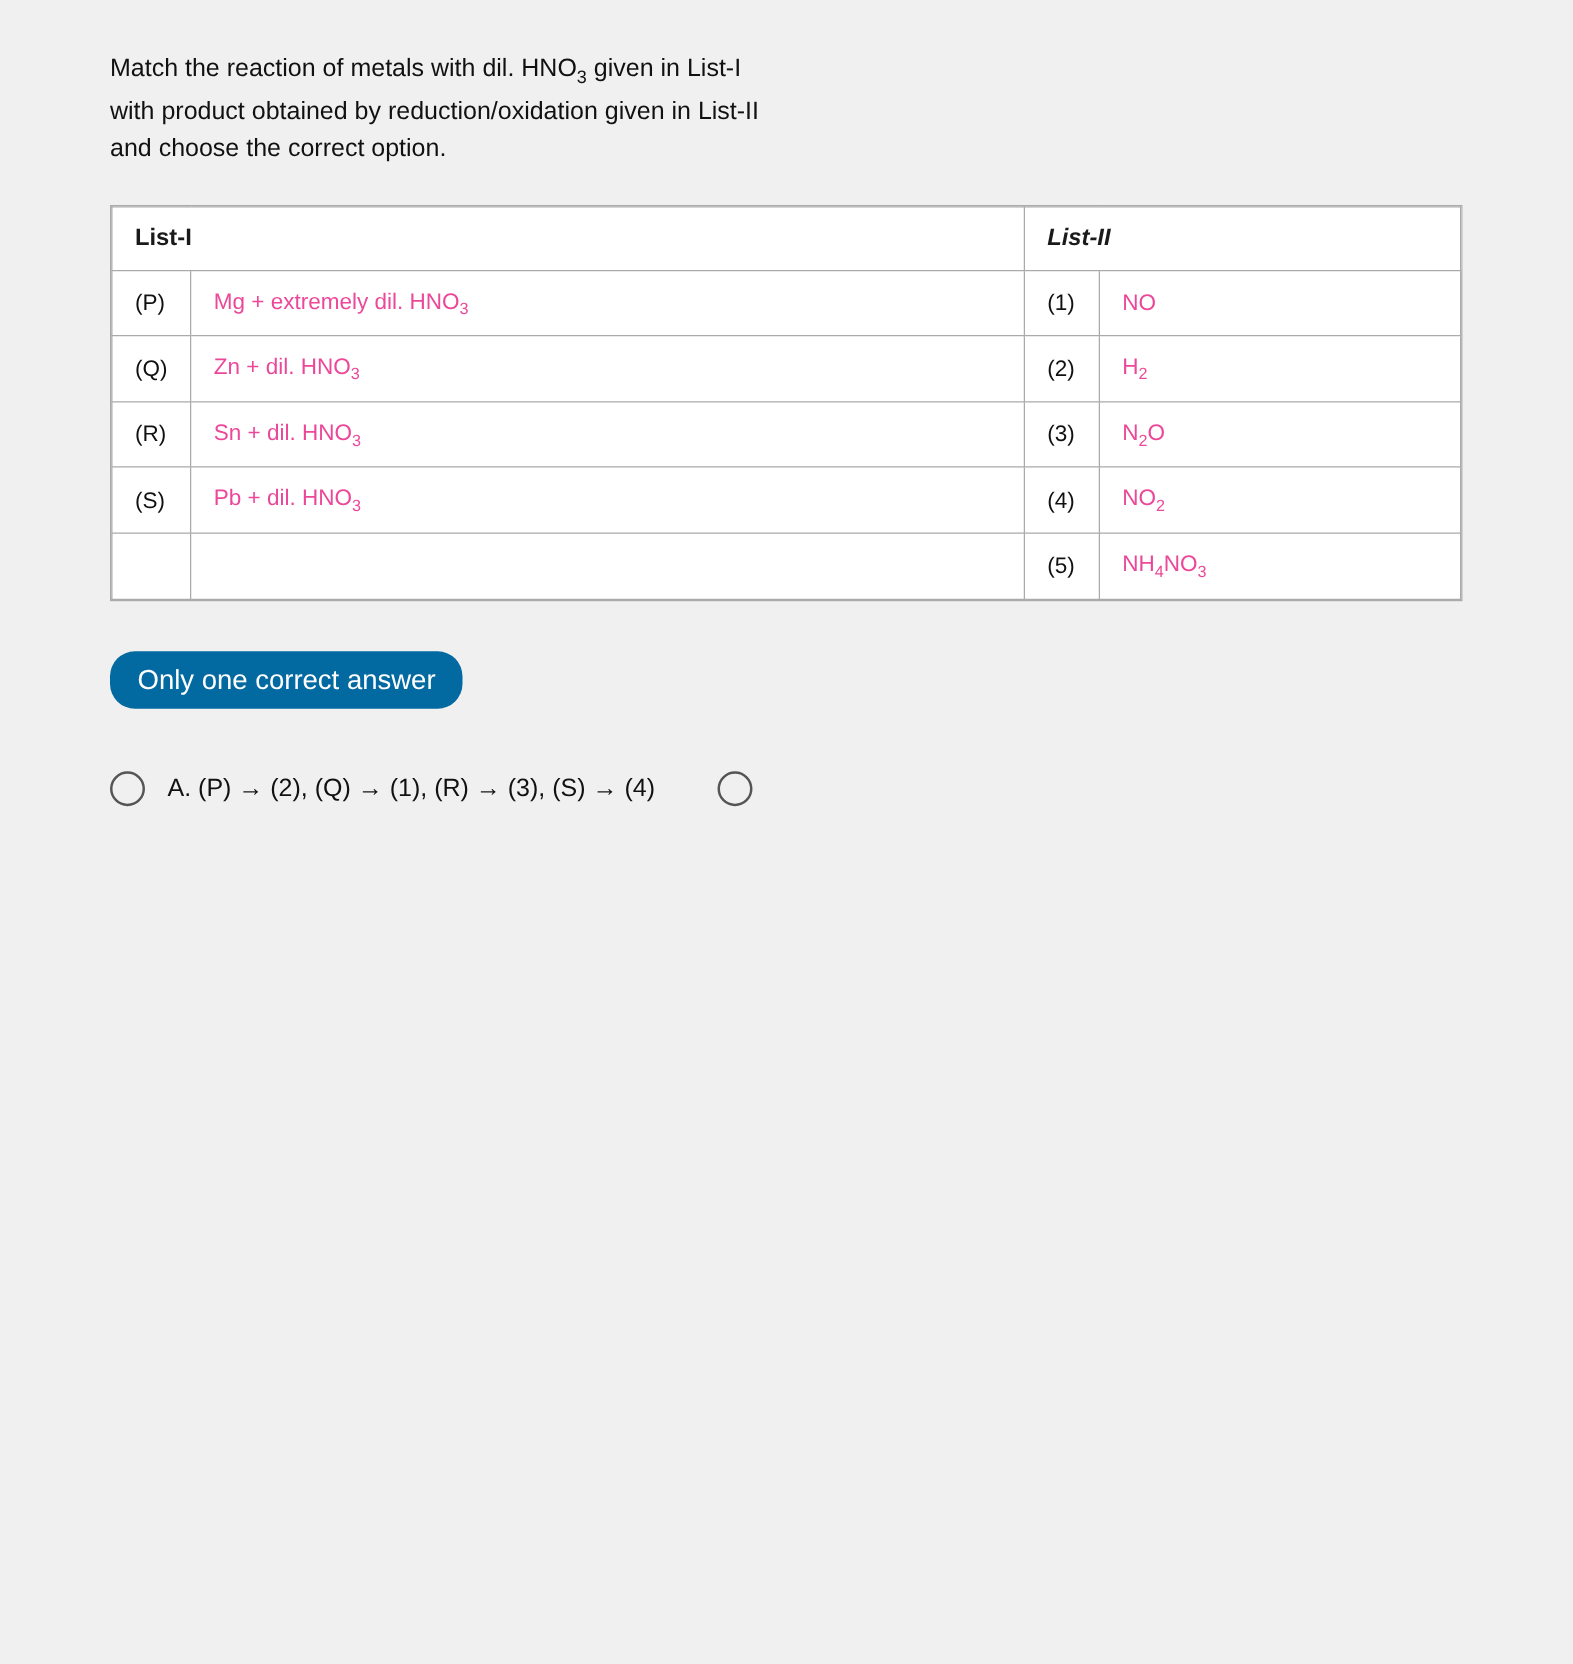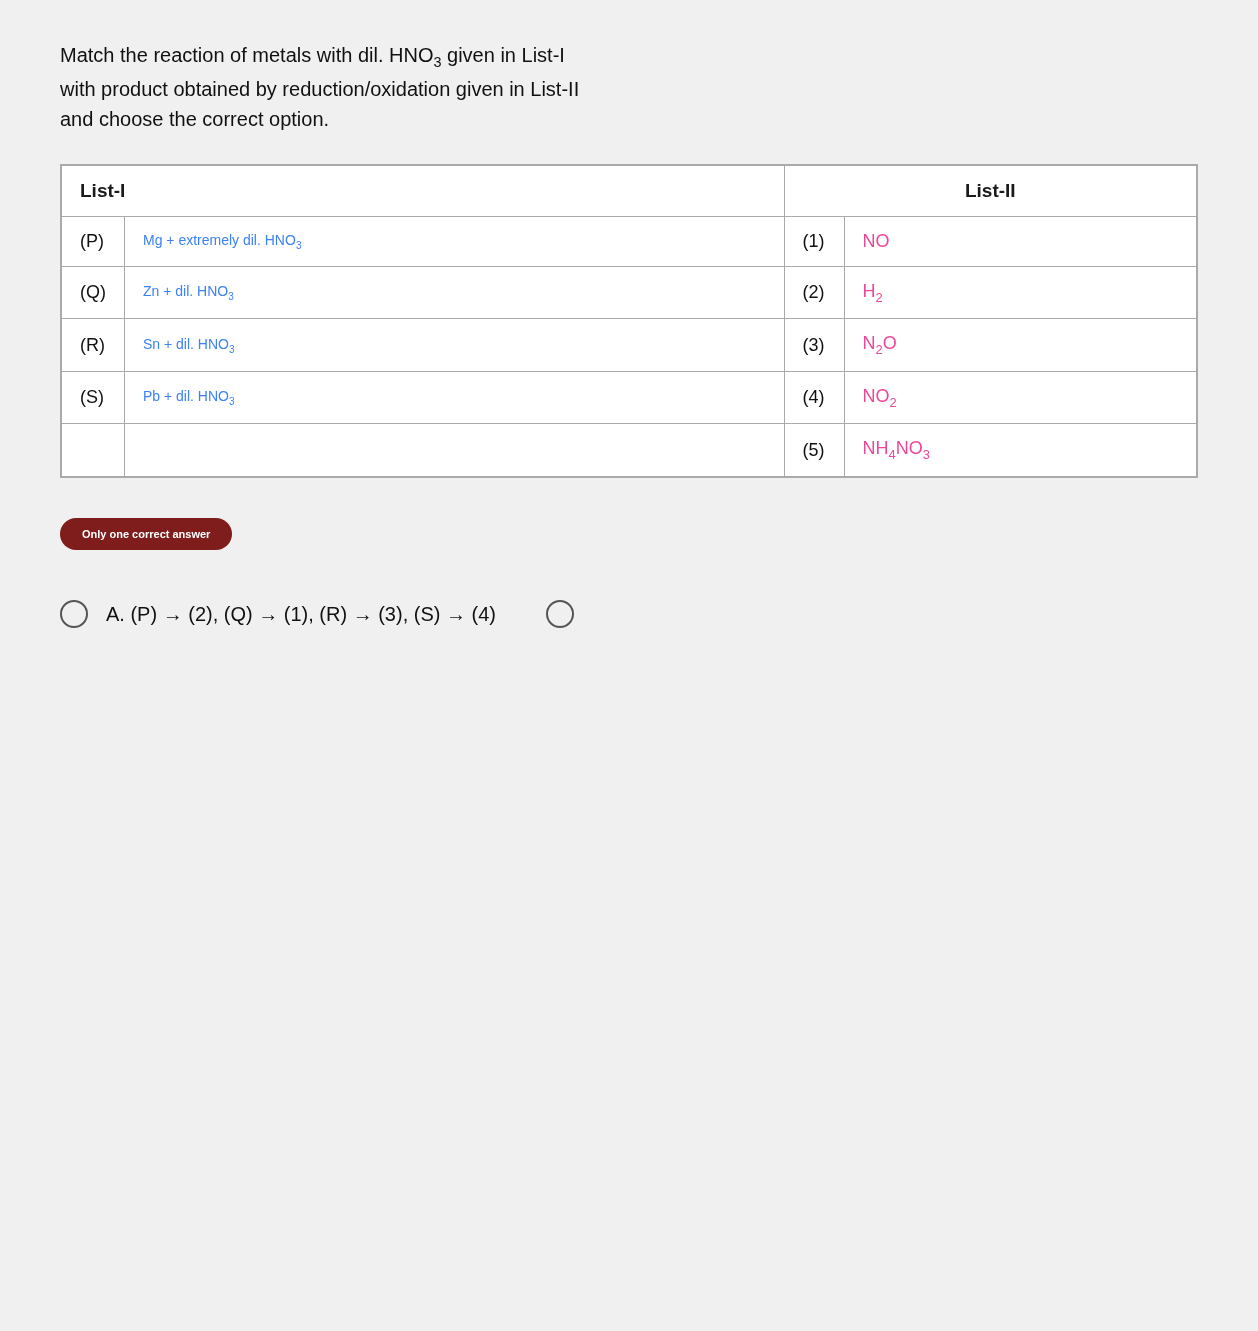--- a/index.html
+++ b/index.html
@@ -13,21 +13,21 @@
       font-family: Arial, sans-serif;
       font-size: 18px;
       color: #1a1a1a;
       width: 1258px;
       min-height: 1331px;
     }
 
     .page-container {
       background-color: #f0f0f0;
       margin: 0 auto;
-      padding: 40px 60px;
+      padding: 40px 88px;
       width: 1258px;
       min-height: 1331px;
     }
 
     .question-text {
       font-size: 20px;
       line-height: 1.5;
       margin-bottom: 30px;
       color: #111;
     }
@@ -52,57 +52,58 @@
     }
 
     .header-row th {
       font-weight: bold;
       font-size: 19px;
       background: #fff;
       text-align: left;
     }
 
     .header-row th.list2-header {
-      text-align: center;
+      text-align: left;
+      font-style: italic;
     }
 
     .col-label {
       width: 50px;
       font-size: 18px;
       color: #111;
     }
 
     .col-reaction {
-      font-size: 14px;
-      color: #3b82f6;
+      font-size: 18px;
+      color: #ec4899;
     }
 
     .col-num {
       width: 60px;
       font-size: 18px;
       color: #111;
     }
 
     .col-product {
       font-size: 18px;
       color: #ec4899;
     }
 
     .badge-row {
       margin-bottom: 50px;
     }
 
     .badge {
       display: inline-block;
-      background-color: #7f1d1d;
+      background-color: #0369a1;
       color: #fff;
       border-radius: 20px;
       padding: 10px 22px;
-      font-size: 11px;
-      font-weight: 700;
+      font-size: 22px;
+      font-weight: 400;
     }
 
     .options-section {
       display: flex;
       flex-direction: row;
       gap: 50px;
     }
 
     .option-item {
       display: flex;

